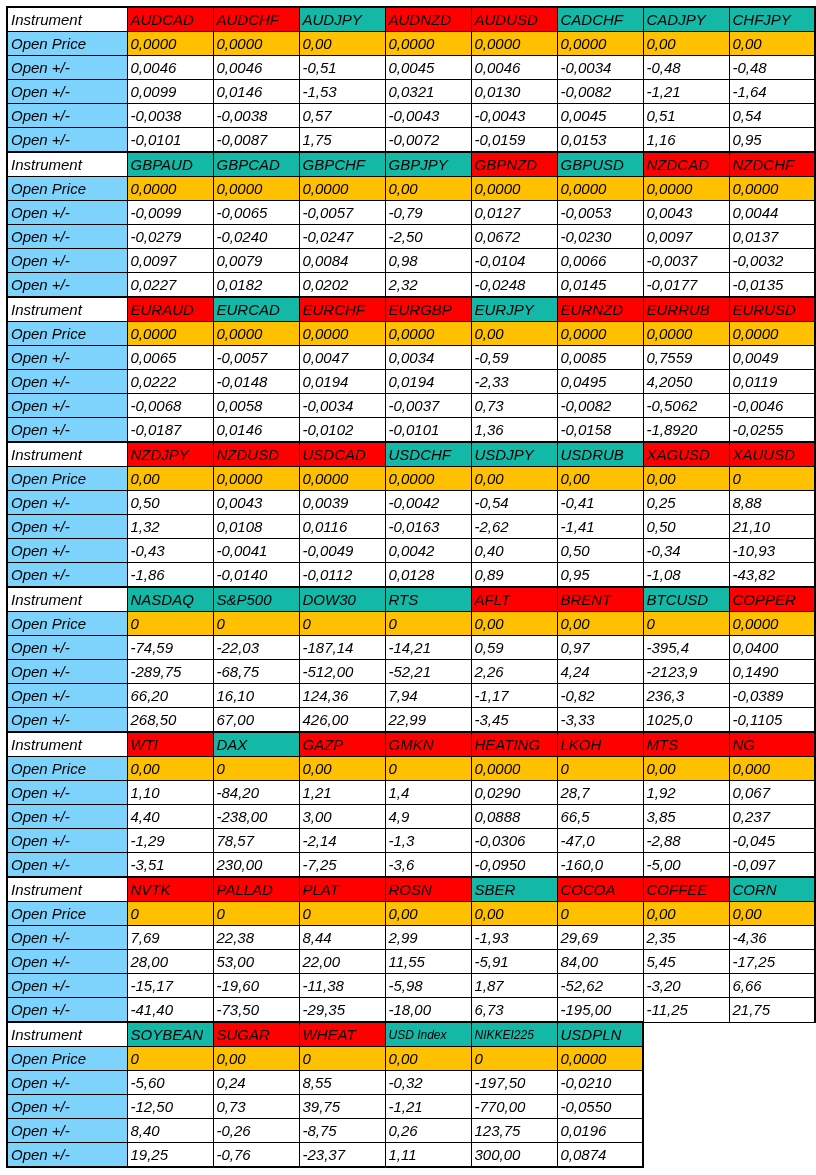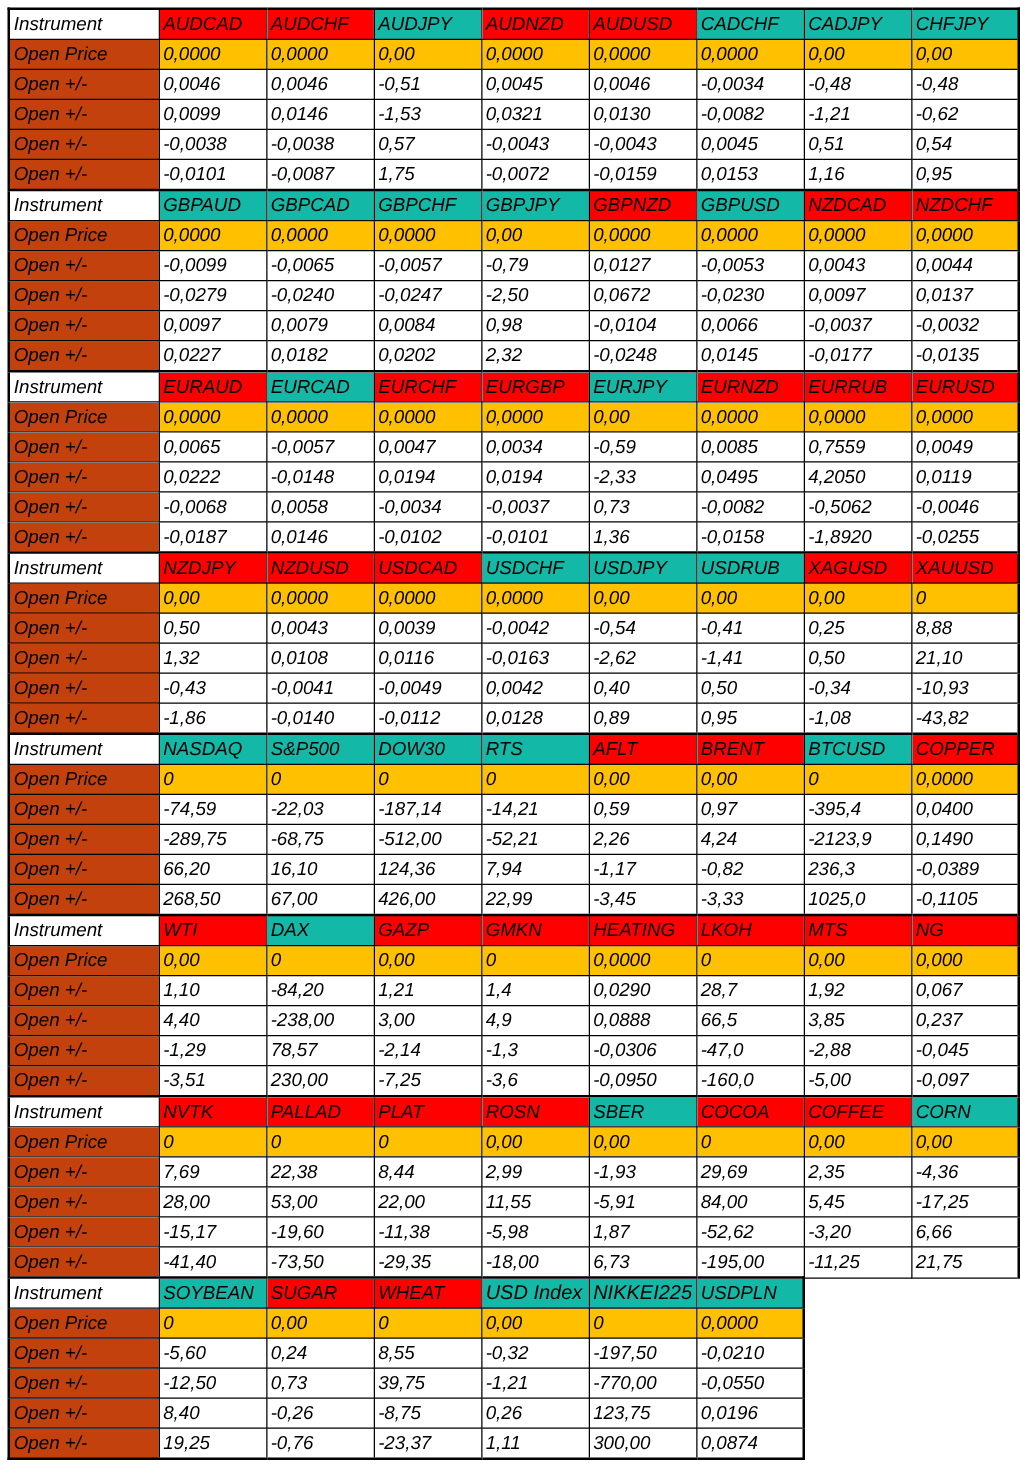--- a/index.html
+++ b/index.html
@@ -13,26 +13,26 @@
     font-size:15px;
     color:#000;
     padding:0 1px 0 3px;
     white-space:nowrap;
     overflow:hidden;
     vertical-align:middle;
     text-align:left;
   }
   .label-col{width:120px;}
   .data-col{width:86px;}
-  td.blue{background:#c2410c;}
+  td.blue{background:#7dd3fc;}
   td.red{background:#FF0000;}
   td.green{background:#14b8a6;margin-top:28px;}
   td.orange{background:#FFC000;}
   td.white{background:#ffffff;}
-  td.small-font{font-size:16px;}
+  td.small-font{font-size:12px;}
   td.ghost{border:none;background:#ffffff;}
   td.bt2{border-top-width:2px;}
   td.bl2{border-left-width:2px;}
   td.br2{border-right-width:2px;}
   td.bb2{border-bottom-width:2px;}
 </style>
 </head>
 <body>
 
 <div class="wrap">
@@ -84,21 +84,21 @@
         </tr>
         <tr>
           <td class="blue bl2">Open +/-</td>
           <td class="white">0,0099</td>
           <td class="white">0,0146</td>
           <td class="white">-1,53</td>
           <td class="white">0,0321</td>
           <td class="white">0,0130</td>
           <td class="white">-0,0082</td>
           <td class="white">-1,21</td>
-          <td class="white br2">-0,62</td>
+          <td class="white br2">-1,64</td>
         </tr>
         <tr>
           <td class="blue bl2">Open +/-</td>
           <td class="white">-0,0038</td>
           <td class="white">-0,0038</td>
           <td class="white">0,57</td>
           <td class="white">-0,0043</td>
           <td class="white">-0,0043</td>
           <td class="white">0,0045</td>
           <td class="white">0,51</td>

